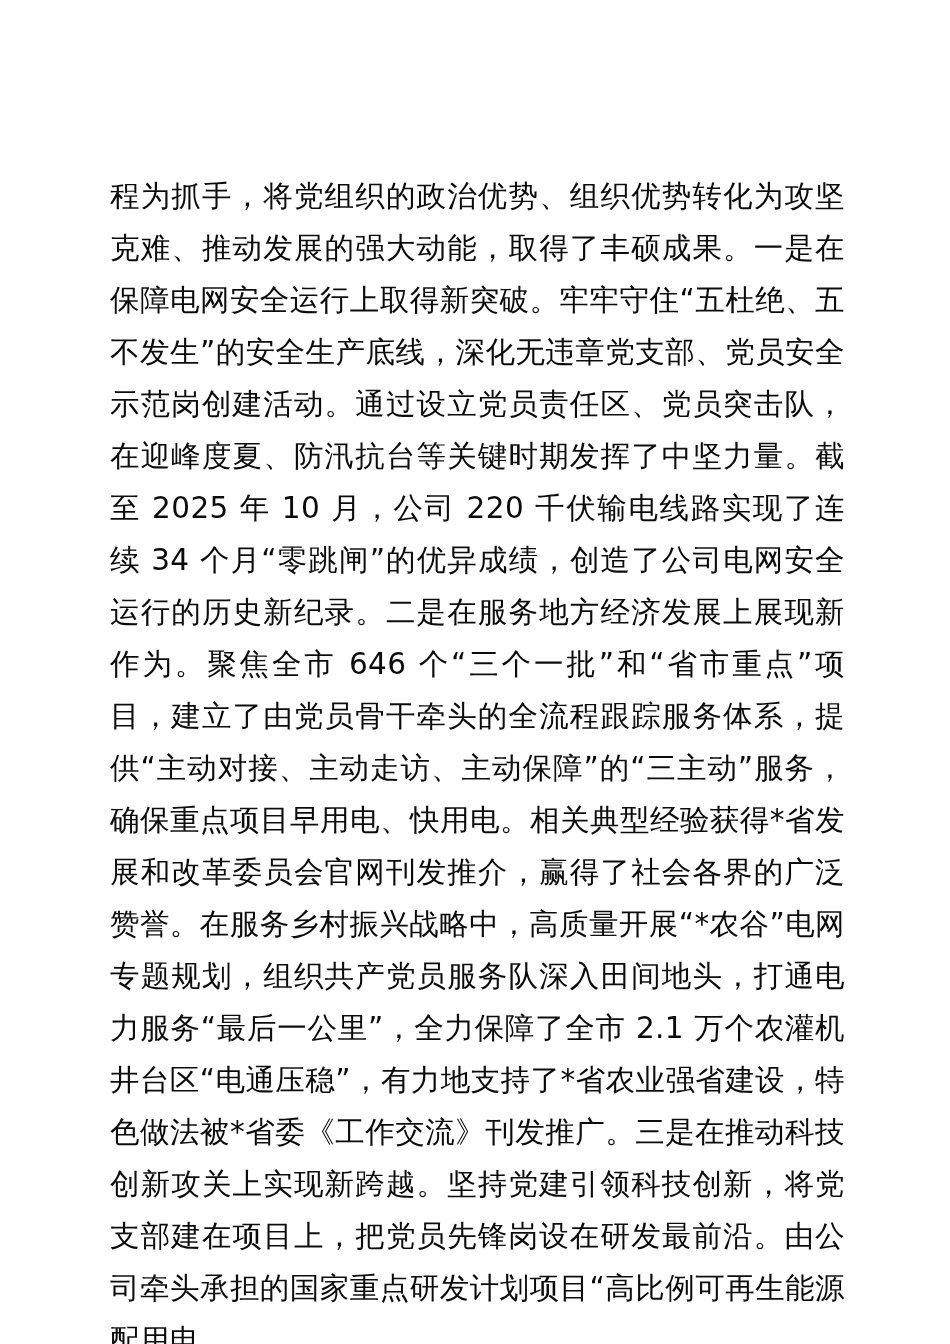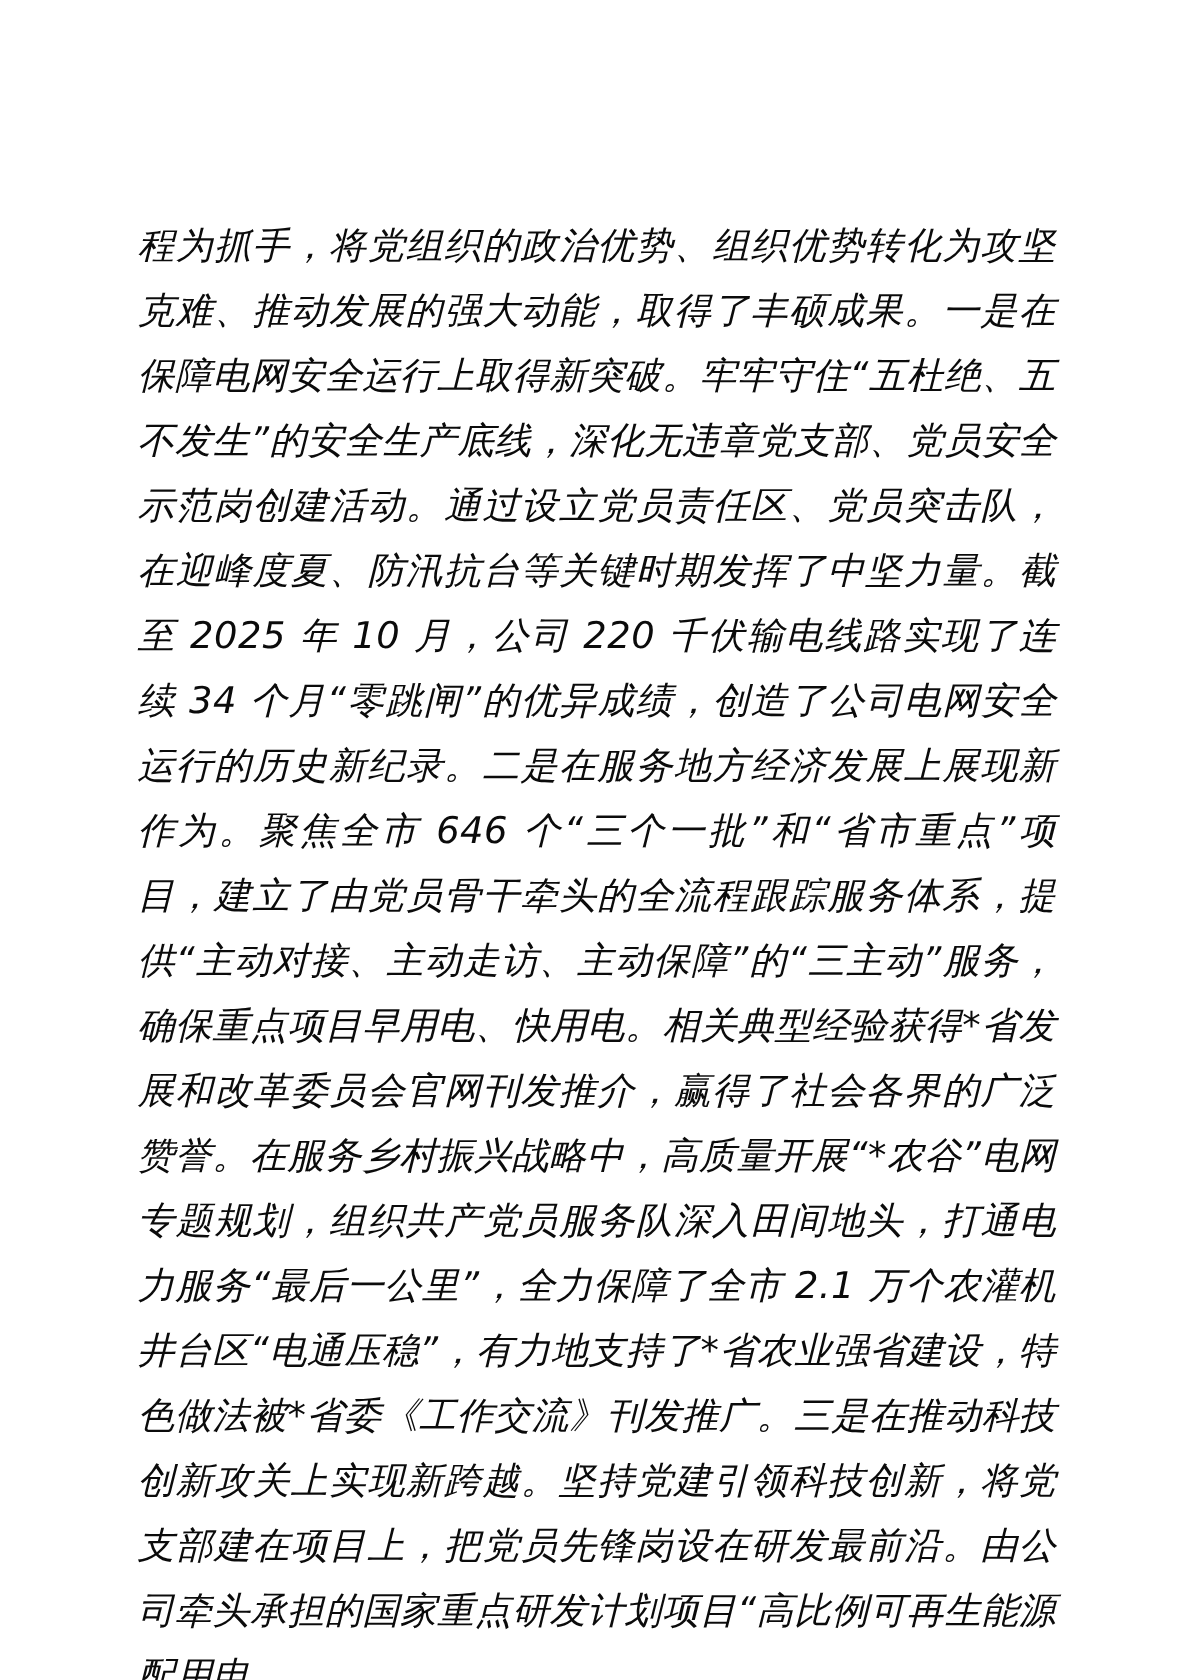--- a/index.html
+++ b/index.html
@@ -15,21 +15,20 @@
     color: #000000;
     overflow: hidden;
   }
   .page {
     position: relative;
     width: 950px;
     height: 1344px;
     background: #ffffff;
     box-sizing: border-box;
     padding: 170px 105px 90px 110px;
-    font-style: italic;
   }
   .doc-body {
     font-size: 29.5px;
     line-height: 52px;
     text-align: justify;
     text-justify: inter-ideograph;
     letter-spacing: 0.4px;
     color: #0b0b0b;
     font-family: "DejaVu Sans", "Liberation Sans", sans-serif;
     font-weight: 400;

